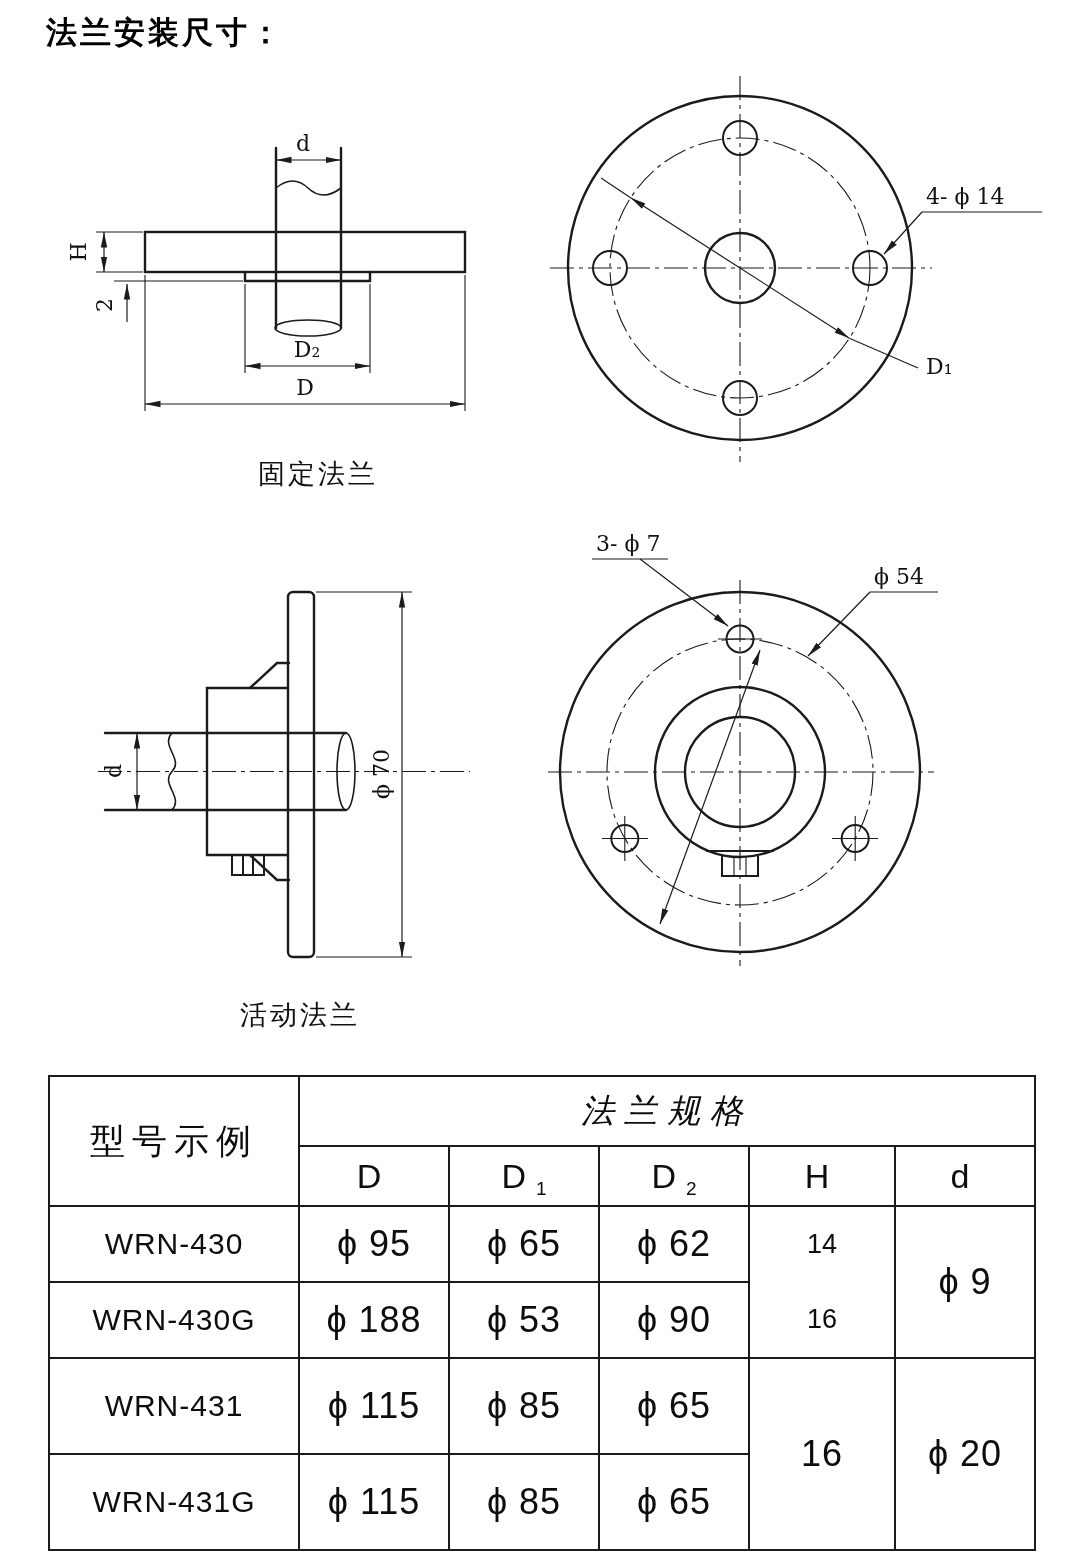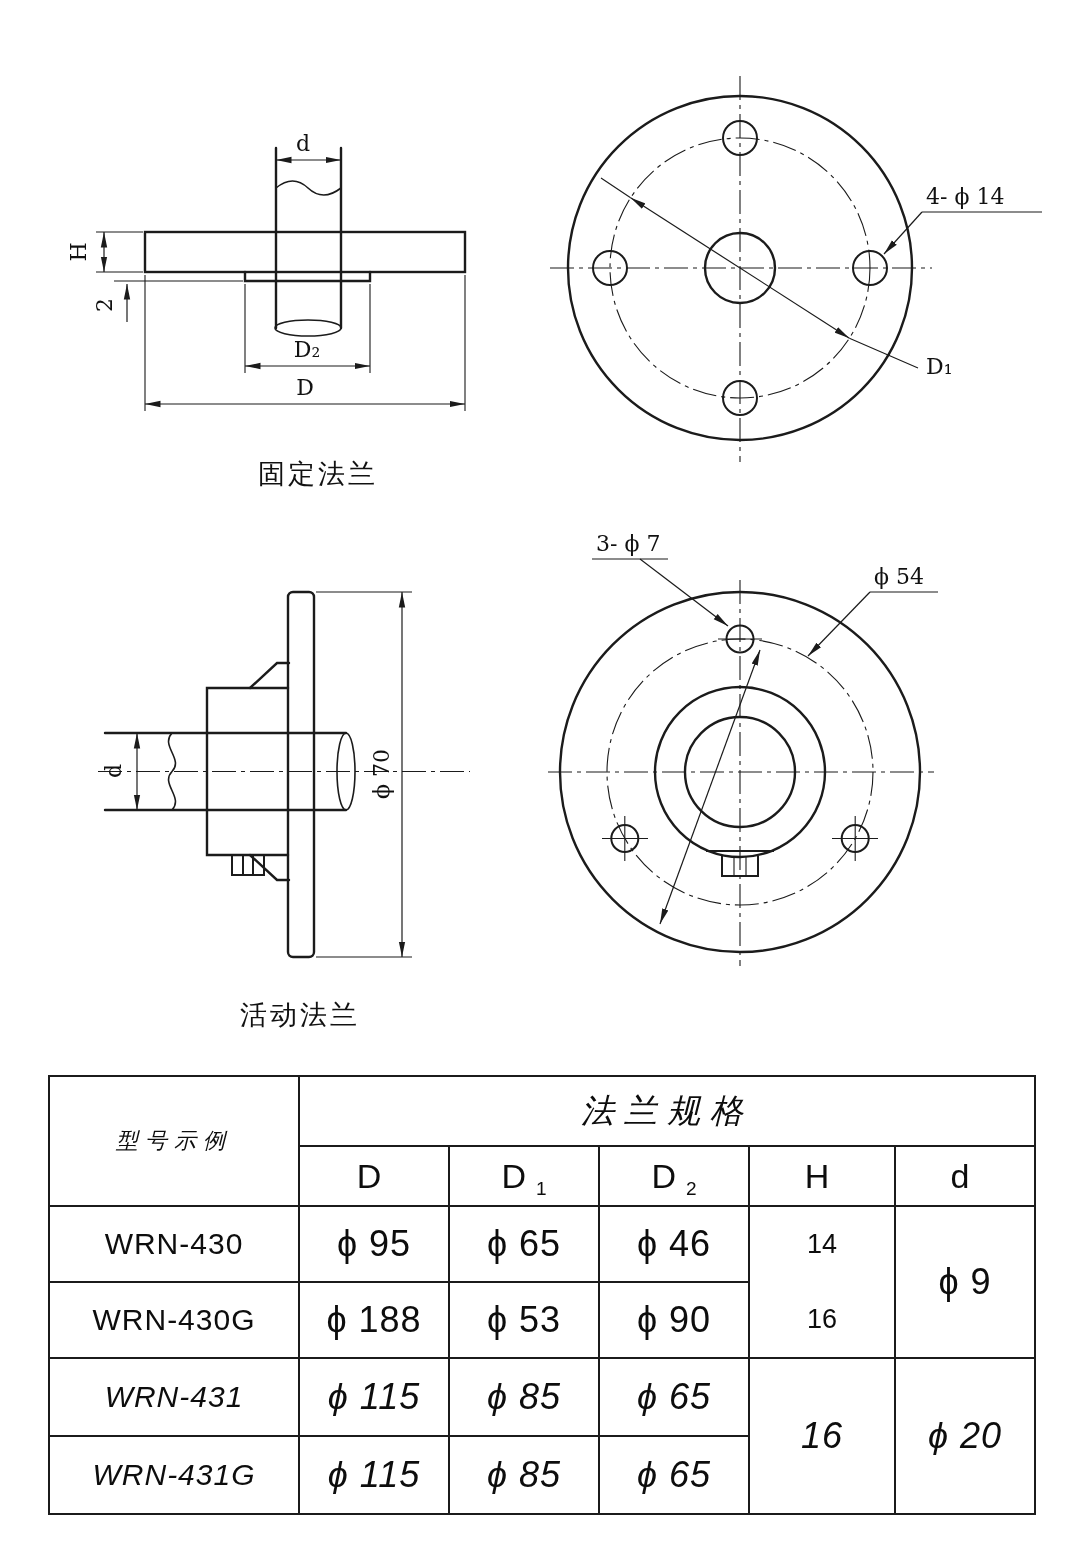--- a/index.html
+++ b/index.html
@@ -26,37 +26,38 @@
   
   .table-wrap{position:absolute;left:48px;top:1075px;width:986px;}
   table.spec{
     border-collapse:collapse;width:100%;table-layout:fixed;
     font-family:"Liberation Sans","DejaVu Sans",sans-serif;color:#0d0d0d;
   }
   table.spec th,table.spec td{
     border:2px solid #1b1b1b;text-align:center;vertical-align:middle;
     font-weight:normal;padding:0;
   }
-  .model-h{font-size:22px;letter-spacing:7px;font-style:italic;}
+  .model-h{font-size:35px;letter-spacing:7px;}
   .spec-h{font-size:33px;letter-spacing:10px;font-style:italic;}
   th.colh{font-size:34px;height:58px;}
   th.colh .sub{font-size:19px;margin-left:10px;position:relative;bottom:-7px;}
   tr.hdr1{height:70px;}
   tr.data1,tr.data2{height:75px;padding-left:44px;}
-  tr.data3,tr.data4{height:78px;font-style:italic;}
+  tr.data3,tr.data4{height:96px;}
   td.model{font-size:30px;letter-spacing:1px;}
   td.val{font-size:36px;letter-spacing:1px;}
   td.split{padding:0;}
   td.split .half{height:75px;display:flex;align-items:center;justify-content:center;font-size:27px;}
 </style>
 </head>
 <body>
 
 <div class="page">
 
+  <h1 class="page-title">法兰安装尺寸：</h1>
 
   <svg width="1080" height="1065" viewBox="0 0 1080 1065">
     <defs>
       <marker id="arr" viewBox="0 0 16 8" markerWidth="16" markerHeight="8" refX="15.5" refY="4" orient="auto-start-reverse" markerUnits="userSpaceOnUse">
         <path d="M15.5,4 L0,0.8 L0,7.2 Z" fill="#1b1b1b"></path>
       </marker>
     </defs>
 
     <g>
       <g>
@@ -198,21 +199,21 @@
           <th class="colh"><span>D</span><span class="sub">1</span></th>
           <th class="colh"><span>D</span><span class="sub">2</span></th>
           <th class="colh"><span>H</span><span class="sub"></span></th>
           <th class="colh"><span>d</span><span class="sub"></span></th>
         </tr>
 
         <tr class="data1">
           <td class="model">WRN-430</td>
           <td class="val">ϕ 95</td>
           <td class="val">ϕ 65</td>
-          <td class="val">ϕ 46</td>
+          <td class="val">ϕ 62</td>
           <td class="split" rowspan="2">
             <div class="half">14</div>
             <div class="half">16</div>
           </td>
           <td class="val" rowspan="2">ϕ 9</td>
         </tr>
         <tr class="data2">
           <td class="model">WRN-430G</td>
           <td class="val">ϕ 188</td>
           <td class="val">ϕ 53</td>

